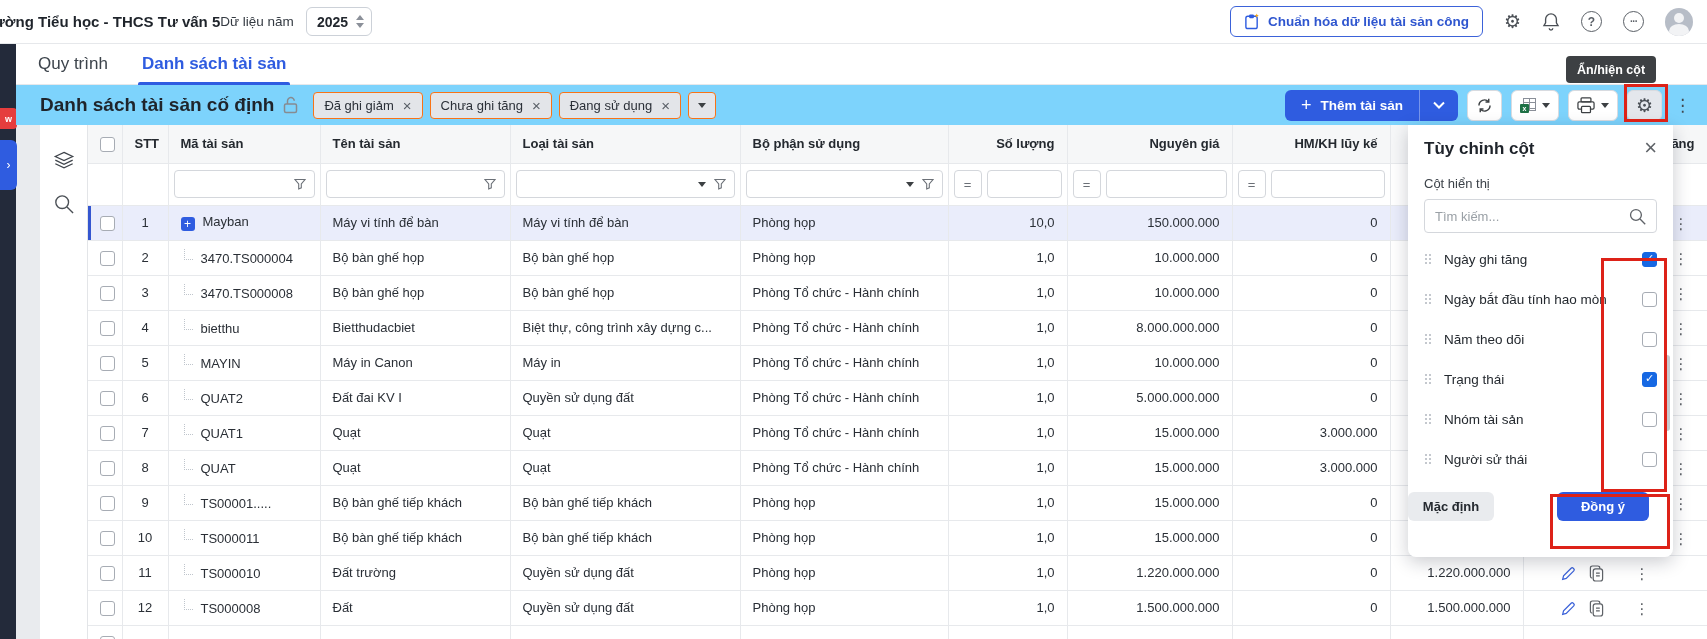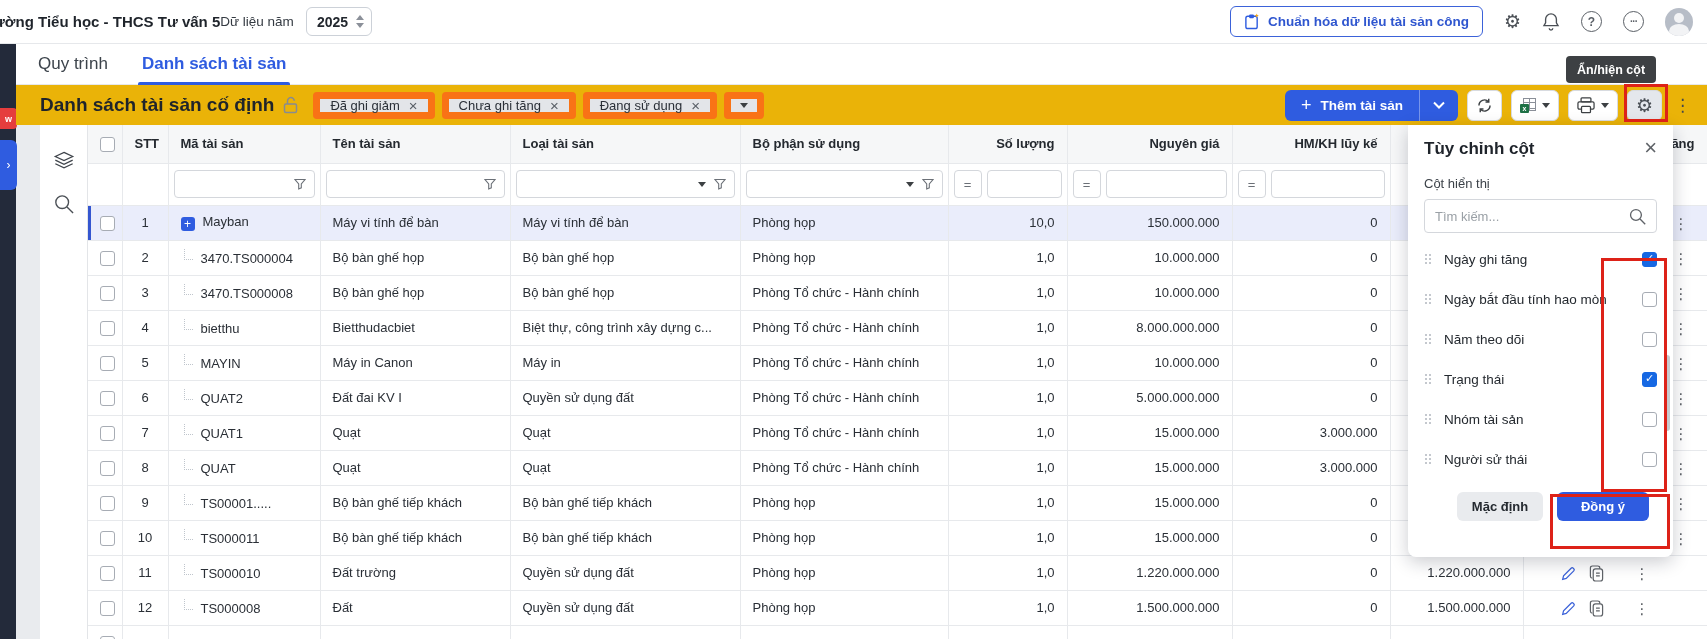--- a/index.html
+++ b/index.html
@@ -38,25 +38,25 @@
     border-radius:0 6px 6px 0; display:flex; align-items:center; justify-content:center; font-size:12px; }
 
   
   #tabsbar { left:16px; top:44px; width:1691px; height:41px; background:#fff; border-bottom:1px solid #e6e8eb;
     display:flex; align-items:center; gap:34px; padding-left:22px; z-index:6; }
   .tab { font-size:17px; color:#3c434b; height:41px; display:flex; align-items:center; cursor:pointer; position:relative; }
   .tab.active { color:#2f5ce0; font-weight:bold; }
   .tab.active:after { content:""; position:absolute; left:-4px; right:-4px; bottom:0; height:3px; background:#2f5ce0; border-radius:2px 2px 0 0; }
 
   
-  #strip { left:16px; top:85px; width:1691px; height:40px; background:#eab308; display:flex; align-items:center; z-index:6; }
+  #strip { left:16px; top:85px; width:1691px; height:40px; background:#7dd3fc; display:flex; align-items:center; z-index:6; }
   .pgtitle { font-size:19px; font-weight:bold; color:#1f242b; margin-left:24px; white-space:nowrap; }
   .lock { margin-left:9px; display:flex; }
   .chips { display:flex; align-items:center; gap:7px; margin-left:14px; }
-  .chip { height:27px; background:#e3e5e9; border:7px solid #f97316; border-radius:4px; display:flex; align-items:center;
+  .chip { height:27px; background:#e3e5e9; border:1px solid #f97316; border-radius:4px; display:flex; align-items:center;
     gap:9px; padding:0 10px; font-size:13px; color:#2b3038; cursor:pointer; }
   .chip .x { font-size:15px; color:#585e66; line-height:1; }
   .chip.caret-only { padding:0 9px; }
   #strip .tools { margin-left:auto; display:flex; align-items:center; gap:9px; padding-right:13px; }
   .addbtn { display:flex; height:31px; border-radius:6px; overflow:hidden; cursor:pointer; }
   .addbtn .main { background:#2f5ce0; color:#fff; font-size:13.5px; font-weight:bold; display:flex; align-items:center;
     gap:9px; padding:0 16px; }
   .addbtn .plus { font-size:18px; font-weight:normal; line-height:1; }
   .addbtn .drop { background:#2f5ce0; border-left:1px solid rgba(255,255,255,.35); width:39px;
     display:flex; align-items:center; justify-content:center; }
@@ -114,21 +114,21 @@
   #panel .hd .close { font-size:22px; color:#5f6368; line-height:18px; cursor:pointer; font-weight:300; }
   #panel .sect { font-size:13px; color:#3c4249; padding:17px 16px 8px; }
   .searchbox { margin:0 16px; height:34px; border:1px solid #d4d7dc; border-radius:4px; display:flex; align-items:center;
     justify-content:space-between; padding:0 10px; }
   .searchbox .ph { font-size:13px; color:#9aa0a6; }
   .pitems { margin-top:6px; }
   .pitem { height:40px; display:flex; align-items:center; padding:0 16px; }
   .drag { width:8px; height:12px; margin-right:12px;
     background-image:radial-gradient(circle,#c4c8ce 1.2px,transparent 1.4px); background-size:4px 4px; }
   .pitem .lbl { font-size:13.5px; color:#24292f; flex:1; white-space:nowrap; overflow:hidden; }
-  #panel .btns { display:flex; justify-content:flex-end; gap:14px; padding:13px 24px 0 0;margin-left:16px; }
+  #panel .btns { display:flex; justify-content:space-between; gap:14px; padding:13px 24px 0 0; }
   .btn-grey { min-width:86px; height:29px; background:#e9ebee; border-radius:6px; border:none; font-size:13px;
     font-weight:bold; color:#24292f; cursor:pointer; font-family:inherit; }
   .btn-blue { min-width:92px; height:29px; background:#2f5ce0; border-radius:6px; border:none; font-size:13px;
     font-weight:bold; color:#fff; cursor:pointer; font-family:inherit; }
   .pscroll { position:absolute; right:3px; top:230px; width:6px; height:76px; background:#c7cace; border-radius:3px; }
 
   
   .redbox { position:absolute; border:3px solid #dd2218; z-index:55; pointer-events:none; }
 </style>
 </head>

